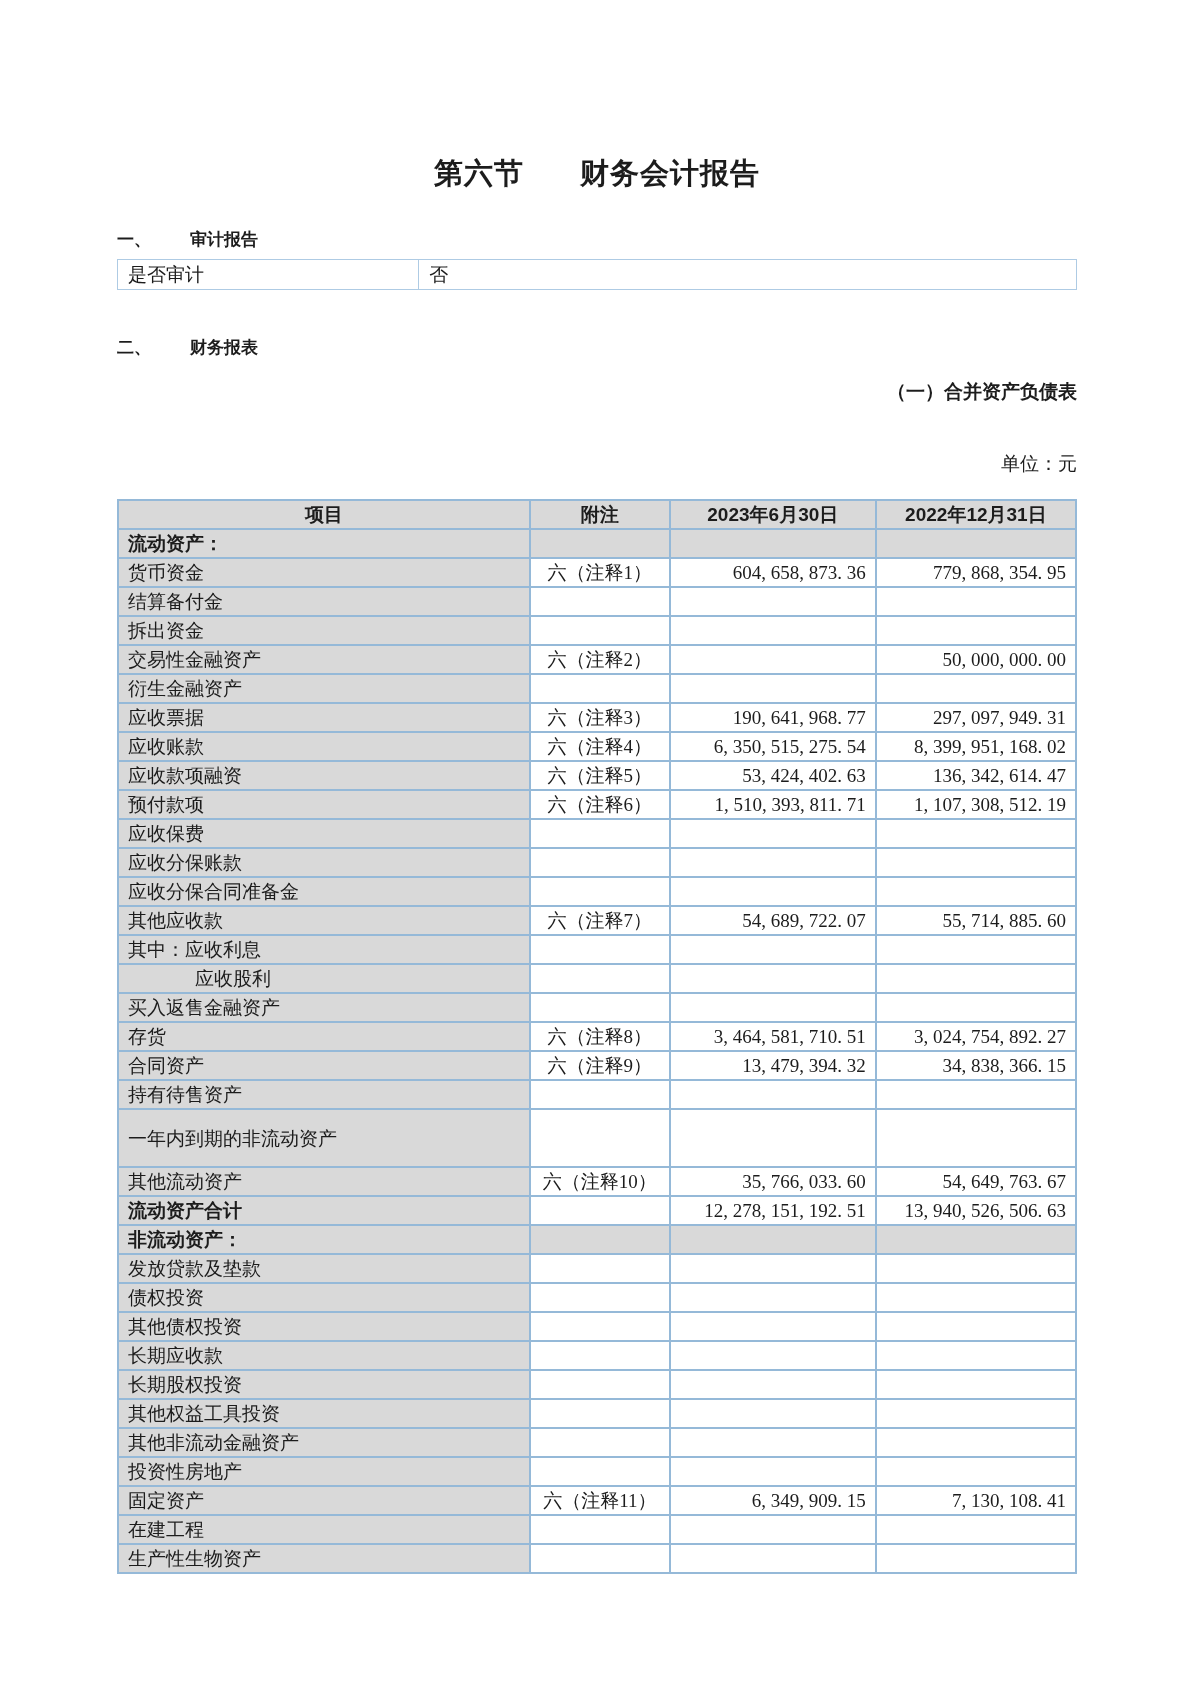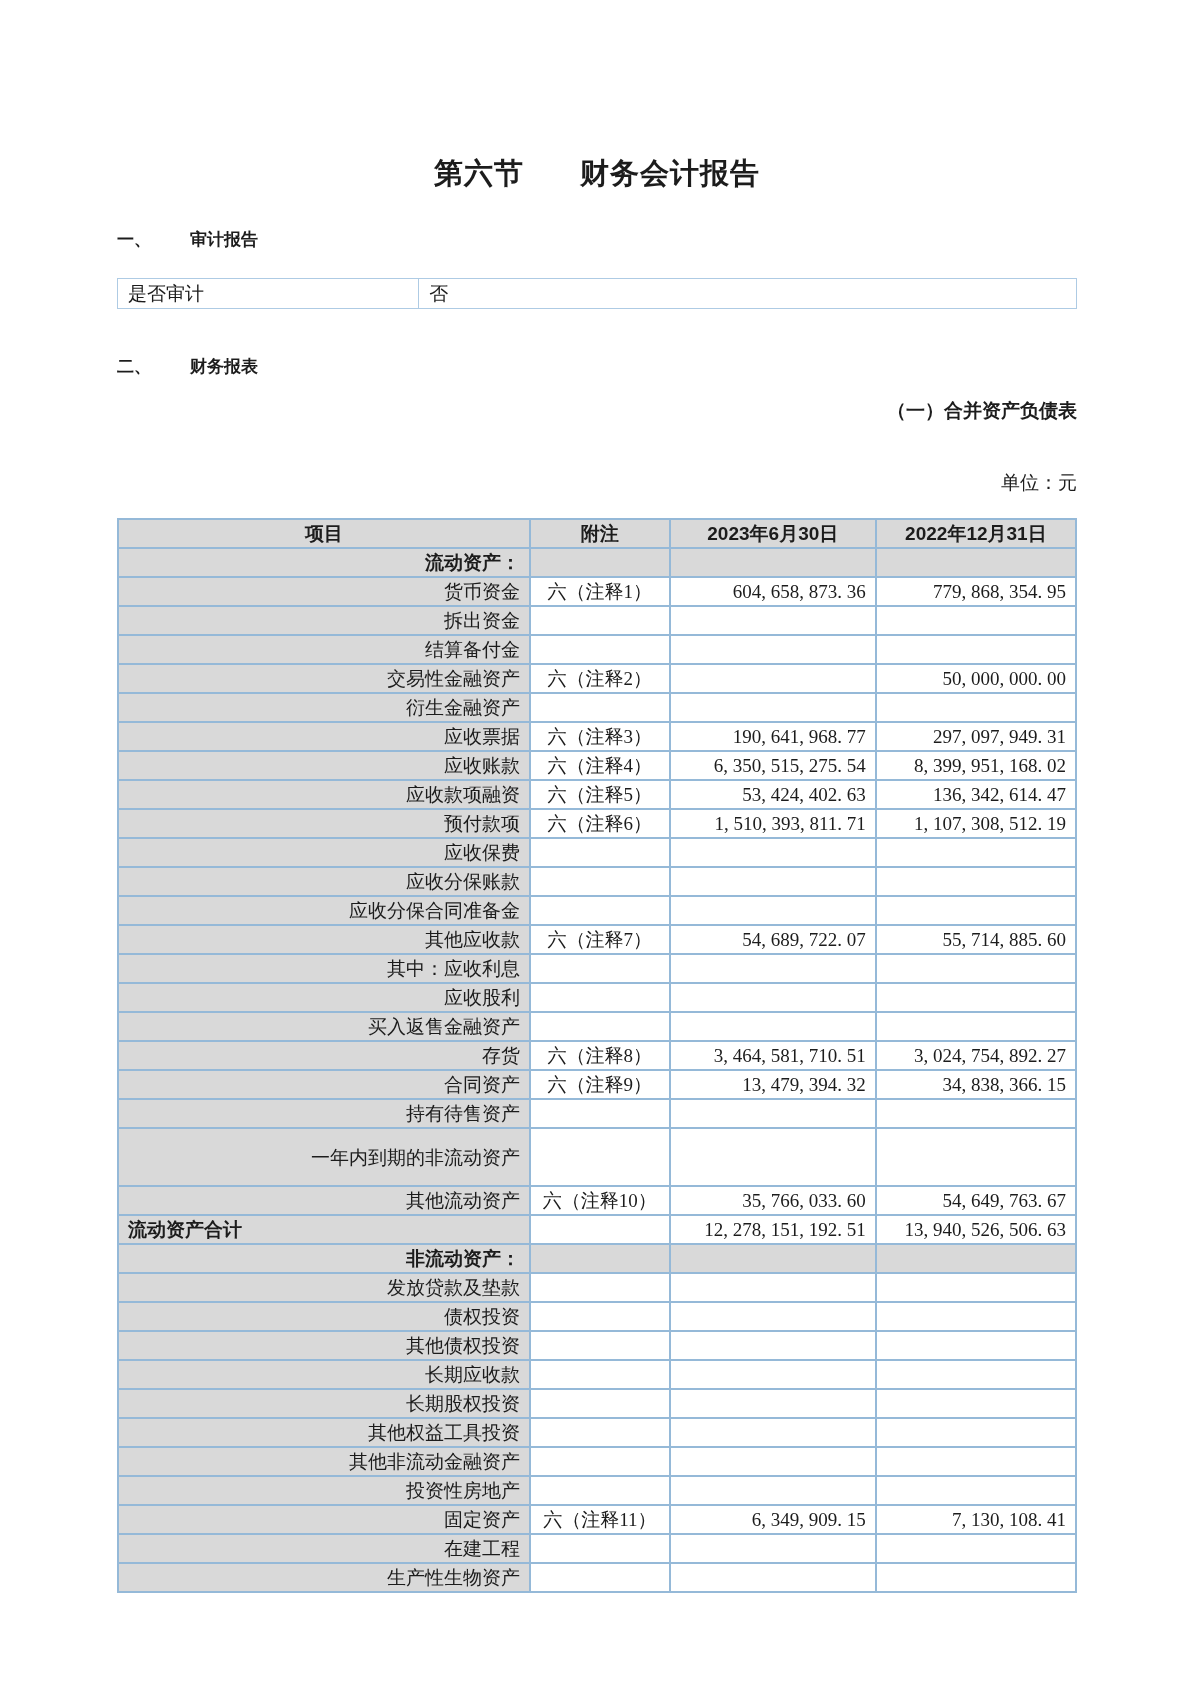--- a/index.html
+++ b/index.html
@@ -38,21 +38,21 @@
     padding-left:16px;
     font-size:19px;
     font-weight:bold;
     font-family:"Liberation Sans","DejaVu Sans",sans-serif;
     text-align:right;
   }
   .h2 .hnum{display:inline-block;width:57px;}
   .h1.second{margin-top:46px;}
   
   .audit-table{
-    margin-top:27px;
+    margin-top:8px;
     width:100%;
     border-collapse:collapse;
     table-layout:fixed;
   }
   .audit-table td{
     border:1.5px solid #aecbe4;
     height:27px;
     font-size:19px;
     padding:1px 10px;
     background:#ffffff;
@@ -81,21 +81,21 @@
     white-space:nowrap;
   }
   .bs-table th{
     background:#d9d9d9;
     font-weight:bold;
     text-align:center;
     font-family:"Liberation Sans","DejaVu Sans",sans-serif;
   }
   .bs-table td.label{
     background:#d9d9d9;
-    text-align:right;
+    text-align:left;
   }
   .bs-table td.note{text-align:center;background:#ffffff;}
   .bs-table td.num{text-align:right;background:#ffffff;}
   .bs-table tr.section td{
     background:#d9d9d9;
     font-weight:bold;
     font-family:"Liberation Sans","DejaVu Sans",sans-serif;
   }
   .bs-table tr.total td.label{
     text-align:left;
@@ -163,27 +163,27 @@
           <td class="num"></td>
           <td class="num"></td>
         </tr>
         <tr>
           <td class="label">货币资金</td>
           <td class="note">六（注释1）</td>
           <td class="num">604, 658, 873. 36</td>
           <td class="num">779, 868, 354. 95</td>
         </tr>
         <tr>
+          <td class="label">结算备付金</td>
+          <td class="note"></td>
+          <td class="num"></td>
+          <td class="num"></td>
+        </tr>
+        <tr>
           <td class="label">拆出资金</td>
-          <td class="note"></td>
-          <td class="num"></td>
-          <td class="num"></td>
-        </tr>
-        <tr>
-          <td class="label">结算备付金</td>
           <td class="note"></td>
           <td class="num"></td>
           <td class="num"></td>
         </tr>
         <tr>
           <td class="label">交易性金融资产</td>
           <td class="note">六（注释2）</td>
           <td class="num"></td>
           <td class="num">50, 000, 000. 00</td>
         </tr>

